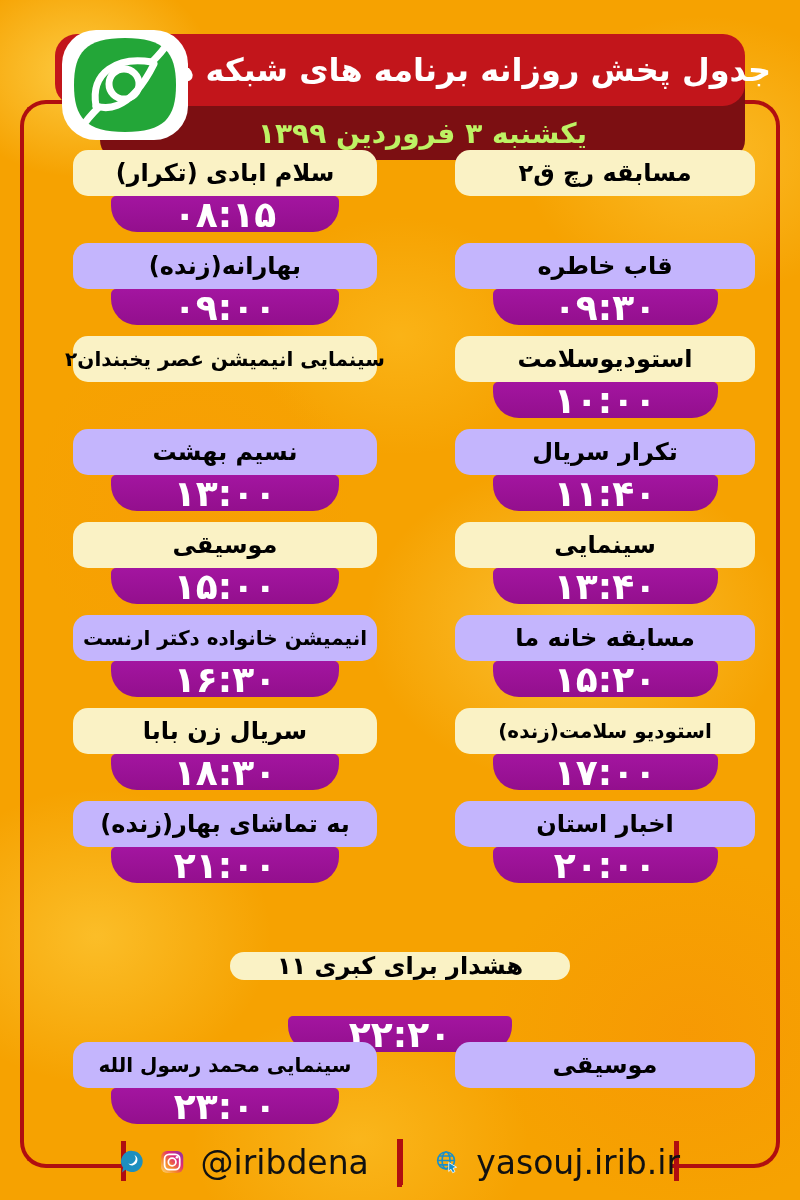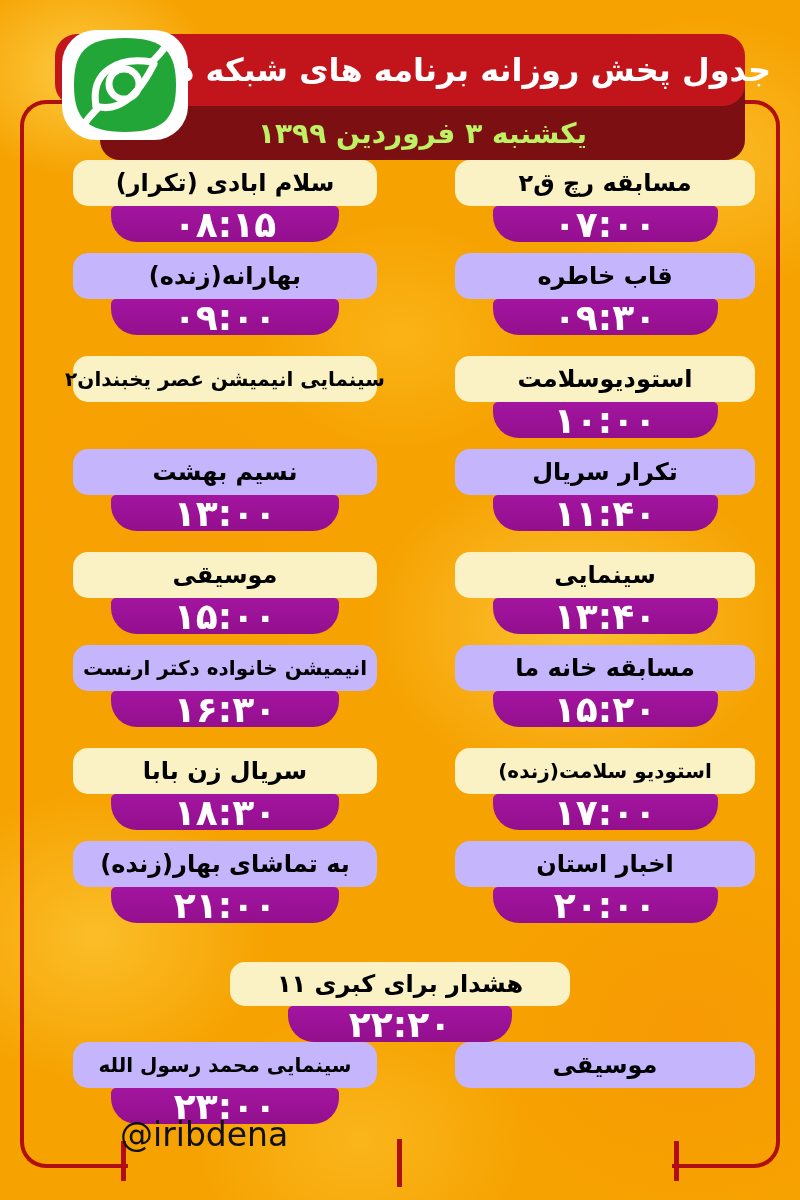--- a/index.html
+++ b/index.html
@@ -39,32 +39,32 @@
   .logo{position:absolute;left:62px;top:30px;width:126px;height:110px;z-index:3;}
   
   .grid{position:absolute;left:73px;width:682px;display:grid;
         grid-template-columns:300px 304px;justify-content:space-between;row-gap:11px;z-index:1;}
   .grid-main{top:150px;}
   .grid-bottom{top:1042px;}
   .entry{display:flex;flex-direction:column;}
   .bar{height:46px;border-radius:15px;display:flex;align-items:center;justify-content:center;
        font-weight:bold;color:#000;font-size:24px;white-space:nowrap;position:relative;z-index:2;}
   .bar.sm{font-size:20px;}
-  .cream{background:#FAF2C5;margin-top:10px;}
+  .cream{background:#FAF2C5;}
   .white{background:#c4b5fd;}
   .time{width:75%;margin:0 auto;height:36px;border-radius:5px 5px 26px 26px;
         background:linear-gradient(180deg,#A315A0 0%,#930F8D 100%);
         color:#fff;font-size:36px;font-weight:bold;display:flex;align-items:center;justify-content:center;
         position:relative;z-index:1;letter-spacing:1px;}
   .center-entry{position:absolute;left:230px;top:952px;width:340px;z-index:1;}
-  .center-entry .bar{height:44px;}
-  .center-entry .time{width:66%;}
+  .center-entry .bar{height:28px;}
+  .center-entry .time{width:66%;margin-top:36px;}
   
   .footer{position:absolute;left:120px;top:1134px;width:560px;height:56px;z-index:2;
-          display:flex;flex-direction:column;align-items:flex-start;justify-content:center;gap:16px;}
+          display:flex;flex-direction:row;align-items:center;justify-content:center;gap:16px;}
   .footer .txt{font-size:33px;color:#111;white-space:nowrap;}
   .footer svg{display:block;}
   .sep{width:4px;height:46px;background:#B00E10;margin:0 16px;}
 </style>
 </head>
 <body>
 
 <div class="frame-left"></div>
 <div class="frame-right"></div>
 <div class="frame-cap cap-l"></div>
@@ -86,21 +86,20 @@
     <circle cx="62" cy="54" r="15" fill="none" stroke="#FFFFFF" stroke-width="7"></circle>
     <path d="M90 32 C 98 24 102 19 106 13" fill="none" stroke="#FFFFFF" stroke-width="7" stroke-linecap="round"></path>
     <path d="M36 78 C 28 86 24 91 20 97" fill="none" stroke="#FFFFFF" stroke-width="7" stroke-linecap="round"></path>
   </svg>
 </div>
 
 <div class="grid grid-main">
 
   <div class="entry">
     <div class="bar cream">مسابقه رچ ق۲</div>
-    <div class="time">۰۷:۰۰</div>
   </div>
   <div class="entry">
     <div class="bar cream">سلام ابادی (تکرار)</div>
     <div class="time">۰۸:۱۵</div>
   </div>
 
   <div class="entry">
     <div class="bar white">قاب خاطره</div>
     <div class="time">۰۹:۳۰</div>
   </div>

